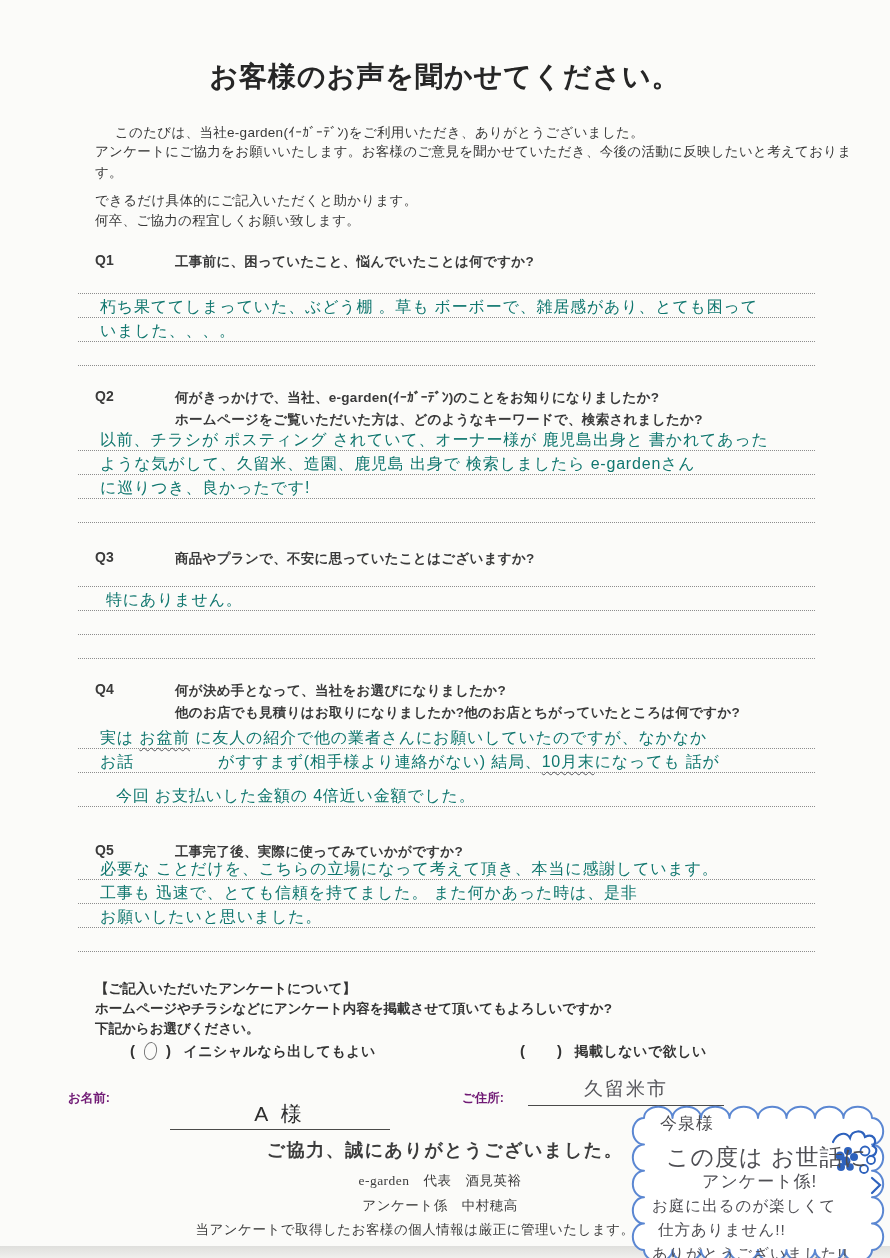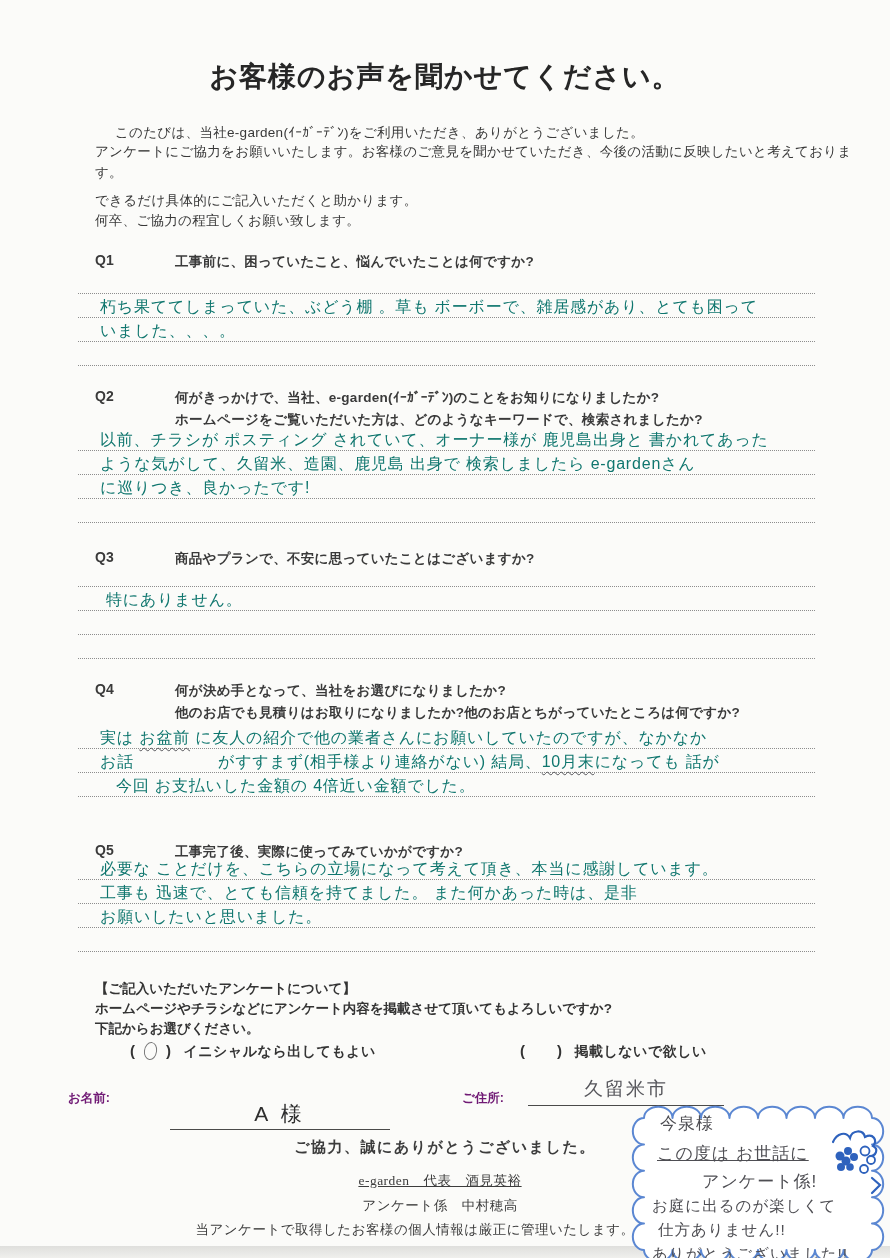--- a/index.html
+++ b/index.html
@@ -51,21 +51,21 @@
     display:inline-block; width:13px; height:18px;
     border:1.6px solid #7a7a7a; border-radius:52% 46% 50% 48%;
     transform:rotate(7deg); vertical-align:-4px; margin:0 9px;
   }
   .circle-space { display:inline-block; width:32px; }
   .sig-label { font-size:12.5px; color:#701a75; font-weight:600; }
   .sig-line { border-bottom:1.5px solid #4a4a4a; text-align:center; }
   .name-value { font-size:21px; color:#2e2e2e; letter-spacing:4px; font-weight:500; }
   .addr-value { font-size:19px; color:#55555a; letter-spacing:2px; }
   .serif { font-family:"Liberation Serif", serif; }
-  .thanks { font-size:15px; color:#3c3c3c; letter-spacing:1.5px; font-weight:600; }
+  .thanks { font-size:18px; color:#3c3c3c; letter-spacing:1.5px; font-weight:600; }
   .company { font-size:13.5px; color:#3c3c3c; letter-spacing:0.5px; }
   .scan-edge {
     left:0; top:1246px; width:890px; height:12px;
     background:linear-gradient(#c8c8c5, #e6e6e3);
     opacity:0.55;
   }
   .cloud-wrap { left:630px; top:1090px; width:260px; height:180px; }
   .cloud-svg { position:absolute; left:0; top:0; }
   .note-line { position:absolute; color:#4e4e53; letter-spacing:1px; white-space:nowrap; }
 </style>
@@ -113,21 +113,21 @@
     <div class="aline"><span class="hand"></span></div>
   </div>
 
   <div class="abs q-row" style="top:681px;">
     <span class="q-label">Q4</span><span class="q-line">何が決め手となって、当社をお選びになりましたか?</span>
   </div>
   <div class="abs q-cont q-line" style="top:704px;">他のお店でも見積りはお取りになりましたか?他のお店とちがっていたところは何ですか?</div>
   <div class="abs answer-block" style="top:725px;">
     <div class="aline"><span class="hand">実は </span><span class="hand wavy">お盆前</span><span class="hand"> に友人の紹介で他の業者さんにお願いしていたのですが、なかなか</span></div>
     <div class="aline"><span class="hand">お話　　　　　がすすまず(相手様より連絡がない) 結局、</span><span class="hand wavy">10月末</span><span class="hand">になっても 話が</span></div>
-    <div class="aline" style="padding-left:38px;"><span class="hand">今回 お支払いした金額の 4倍近い金額でした。</span></div>
+    <div class="aline" style="padding-left:38px;margin-top:10px;"><span class="hand">今回 お支払いした金額の 4倍近い金額でした。</span></div>
   </div>
 
   <div class="abs q-row" style="top:842px;">
     <span class="q-label">Q5</span><span class="q-line">工事完了後、実際に使ってみていかがですか?</span>
   </div>
   <div class="abs answer-block" style="top:856px;">
     <div class="aline"><span class="hand">必要な ことだけを、こちらの立場になって考えて頂き、本当に感謝しています。</span></div>
     <div class="aline"><span class="hand">工事も 迅速で、とても信頼を持てました。 また何かあった時は、是非</span></div>
     <div class="aline"><span class="hand">お願いしたいと思いました。</span></div>
     <div class="aline"><span class="hand"></span></div>
@@ -149,21 +149,21 @@
   <div class="abs sig-label" style="top:1090px; left:68px;">お名前:</div>
   <div class="abs sig-line" style="top:1076px; left:170px; width:220px; height:30px;margin-top:24px;">
     <span class="name-value">A 様</span>
   </div>
   <div class="abs sig-label" style="top:1090px; left:462px;">ご住所:</div>
   <div class="abs sig-line" style="top:1076px; left:528px; width:196px; height:30px;">
     <span class="addr-value">久留米市</span>
   </div>
 
   <div class="abs thanks serif" style="top:1138px; left:0; width:890px; text-align:center;">ご協力、誠にありがとうございました。</div>
-  <div class="abs company serif" style="top:1172px; left:0; width:880px; text-align:center;text-decoration:underline;">e-garden　代表　酒見英裕</div>
+  <div class="abs company serif" style="top:1172px; left:0; width:880px; text-align:center;">e-garden　代表　酒見英裕</div>
   <div class="abs company serif" style="top:1197px; left:0; width:880px; text-align:center;">アンケート係　中村穂高</div>
   <div class="abs company serif" style="top:1221px; left:0; width:830px; text-align:center;">当アンケートで取得したお客様の個人情報は厳正に管理いたします。</div>
 
   <div class="abs scan-edge"></div>
 
   <div class="abs cloud-wrap">
     <svg class="cloud-svg" width="260" height="180" viewBox="0 0 260 180">
       <path d="M 14 28
                a 14 11 0 0 1 28.5 0 a 14 11 0 0 1 28.5 0 a 14 11 0 0 1 28.5 0 a 14 11 0 0 1 28.5 0
                a 14 11 0 0 1 28.5 0 a 14 11 0 0 1 28.5 0 a 14 11 0 0 1 28.5 0 a 14 11 0 0 1 28.5 0
@@ -179,20 +179,20 @@
         <circle cx="224" cy="67" r="4" fill="#2e62bd"></circle>
         <circle cx="211" cy="77" r="4" fill="#2e62bd"></circle>
         <circle cx="220" cy="77" r="3.8" fill="#2e62bd"></circle>
         <circle cx="235" cy="61" r="4.5" fill="none" stroke="#2e62bd" stroke-width="1.8"></circle>
         <circle cx="241" cy="70" r="4" fill="none" stroke="#2e62bd" stroke-width="1.8"></circle>
         <circle cx="234" cy="79" r="4" fill="none" stroke="#2e62bd" stroke-width="1.8"></circle>
       </g>
       <path d="M242 88 l8 7 l-8 8" fill="none" stroke="#2e62bd" stroke-width="2.2" stroke-linecap="round"></path>
     </svg>
     <span class="note-line" style="left:30px; top:22px; font-size:17px;">今泉様</span>
-    <span class="note-line" style="left:27px; top:52px; font-size:17px;text-decoration:underline;">この度は お世話に</span>
+    <span class="note-line" style="left:36px; top:52px; font-size:23px;">この度は お世話に</span>
     <span class="note-line" style="left:72px; top:80px; font-size:17px;">アンケート係!</span>
     <span class="note-line" style="left:22px; top:106px; font-size:15.5px;">お庭に出るのが楽しくて</span>
     <span class="note-line" style="left:28px; top:130px; font-size:15.5px;">仕方ありません!!</span>
     <span class="note-line" style="left:22px; top:154px; font-size:15.5px;">ありがとうございました!!</span>
   </div>
 
 </div>
 
 </body></html>

